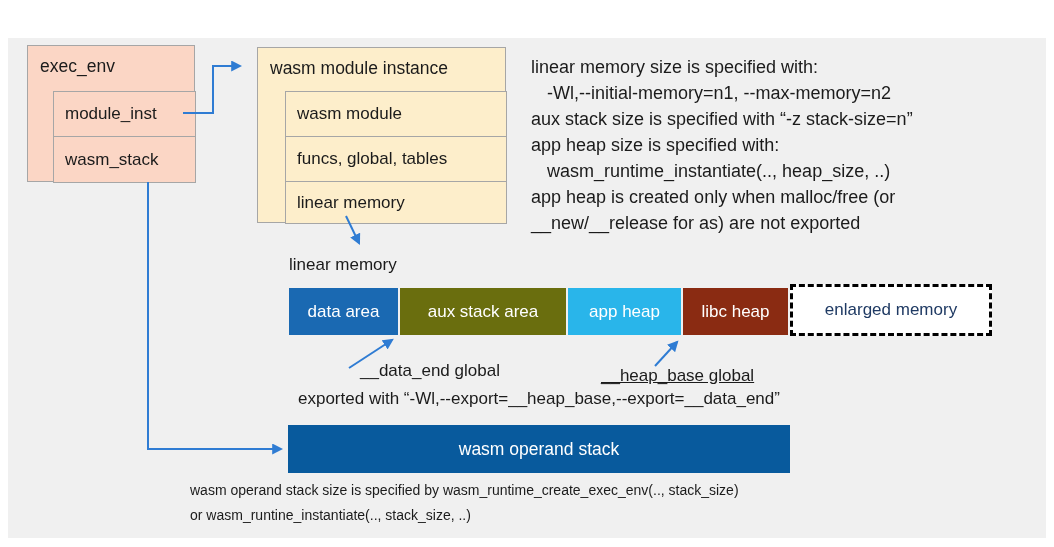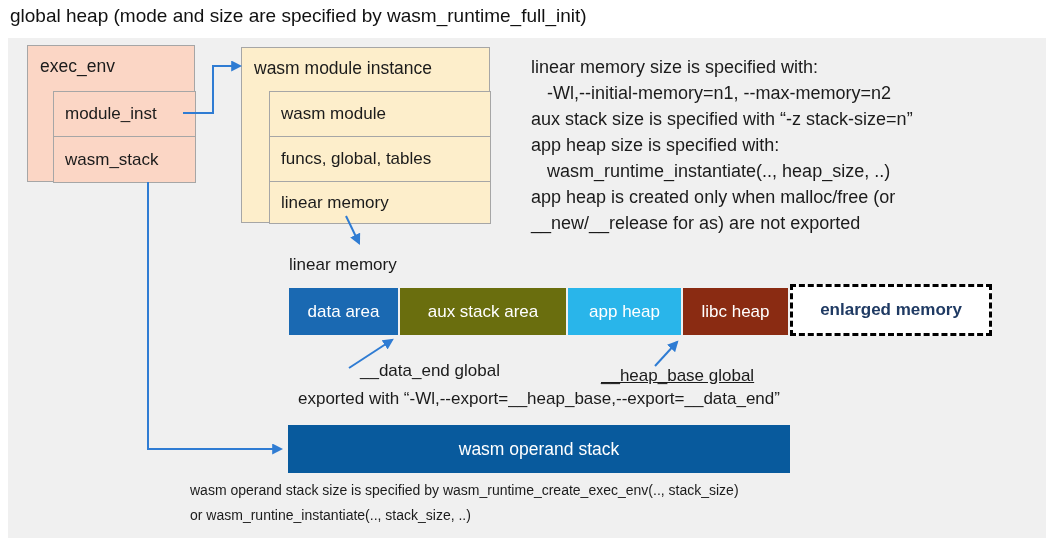--- a/index.html
+++ b/index.html
@@ -15,45 +15,44 @@
   .obox .hdr{position:absolute;left:12px;top:10px;font-size:17.5px;white-space:nowrap;}
   .irow{border:1px solid #a6a6a6;display:flex;align-items:center;padding-left:11px;
         font-size:17px;white-space:nowrap;}
   
   #right-notes{left:531px;top:54px;font-size:18px;line-height:26px;}
   #right-notes .ln{white-space:nowrap;}
   #right-notes .indent{padding-left:16px;}
   
   .seg{top:288px;height:47px;display:flex;align-items:center;justify-content:center;
        color:#ffffff;font-size:17px;font-weight:500;white-space:nowrap;}
-  #seg-enlarged{top:284px;height:52px;border:3px dashed #000;background:#fff;font-weight:700;}
+  #seg-enlarged{top:284px;height:52px;border:3px dashed #000;background:#fff;font-weight:400;}
   .note{font-size:17px;white-space:nowrap;}
   
   #operand-bar{left:288px;top:425px;width:502px;height:48px;display:flex;
        align-items:center;justify-content:center;color:#fff;font-size:17.5px;font-weight:500;}
   #bottom-notes{left:190px;top:478px;font-size:14px;line-height:25px;}
   #bottom-notes .ln{white-space:nowrap;}
   svg.overlay{position:absolute;left:0;top:0;pointer-events:none;}
 </style>
 </head>
 <body>
 
 <div id="canvas">
 
-  <div class="abs" id="title">global heap (mode and size are specified by wasm_runtime_full_init)</div>
 
   <div class="abs" id="panel" style="background: rgb(240, 240, 240);"></div>
 
   <div class="abs obox" style="left: 27px; top: 45px; width: 168px; height: 137px; background: rgb(251, 214, 197); padding-left: 48px;">
     <div class="hdr">exec_env</div>
     <div class="abs irow" style="left: 25px; top: 45px; width: 143px; height: 46px; background: rgb(251, 214, 197);">module_inst</div>
     <div class="abs irow" style="left: 25px; top: 90px; width: 143px; height: 47px; background: rgb(251, 214, 197);">wasm_stack</div>
   </div>
 
-  <div class="abs obox" style="left: 241px; top: 47px; width: 249px; height: 176px; background: rgb(253, 238, 203);">
+  <div class="abs obox" style="left: 257px; top: 47px; width: 249px; height: 176px; background: rgb(253, 238, 203);">
     <div class="hdr">wasm module instance</div>
     <div class="abs irow" style="left: 27px; top: 43px; width: 222px; height: 46px; background: rgb(253, 238, 203);">wasm module</div>
     <div class="abs irow" style="left: 27px; top: 88px; width: 222px; height: 46px; background: rgb(253, 238, 203);">funcs, global, tables</div>
     <div class="abs irow" style="left: 27px; top: 133px; width: 222px; height: 43px; background: rgb(253, 238, 203);">linear memory</div>
   </div>
 
   <div class="abs" id="right-notes">
     <div class="ln">linear memory size is specified with:</div>
     <div class="ln indent">-Wl,--initial-memory=n1, --max-memory=n2</div>
     <div class="ln">aux stack size is specified with “-z stack-size=n”</div>

